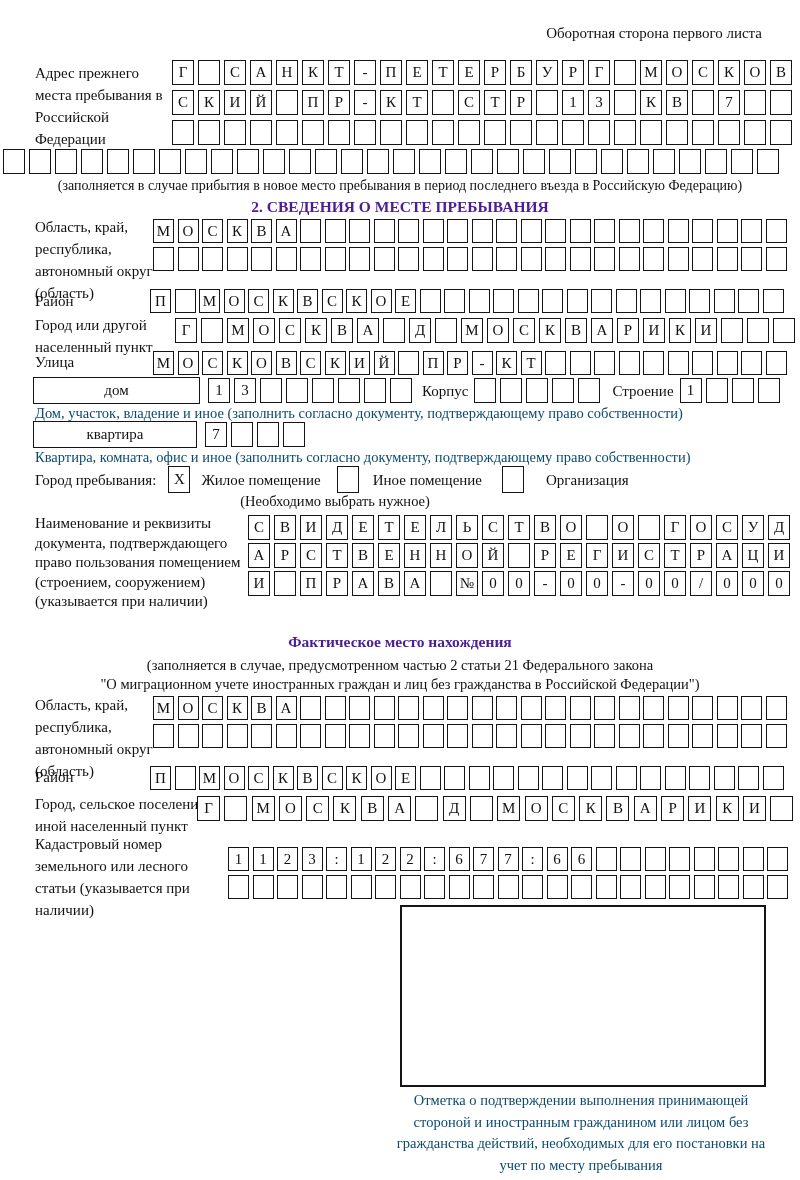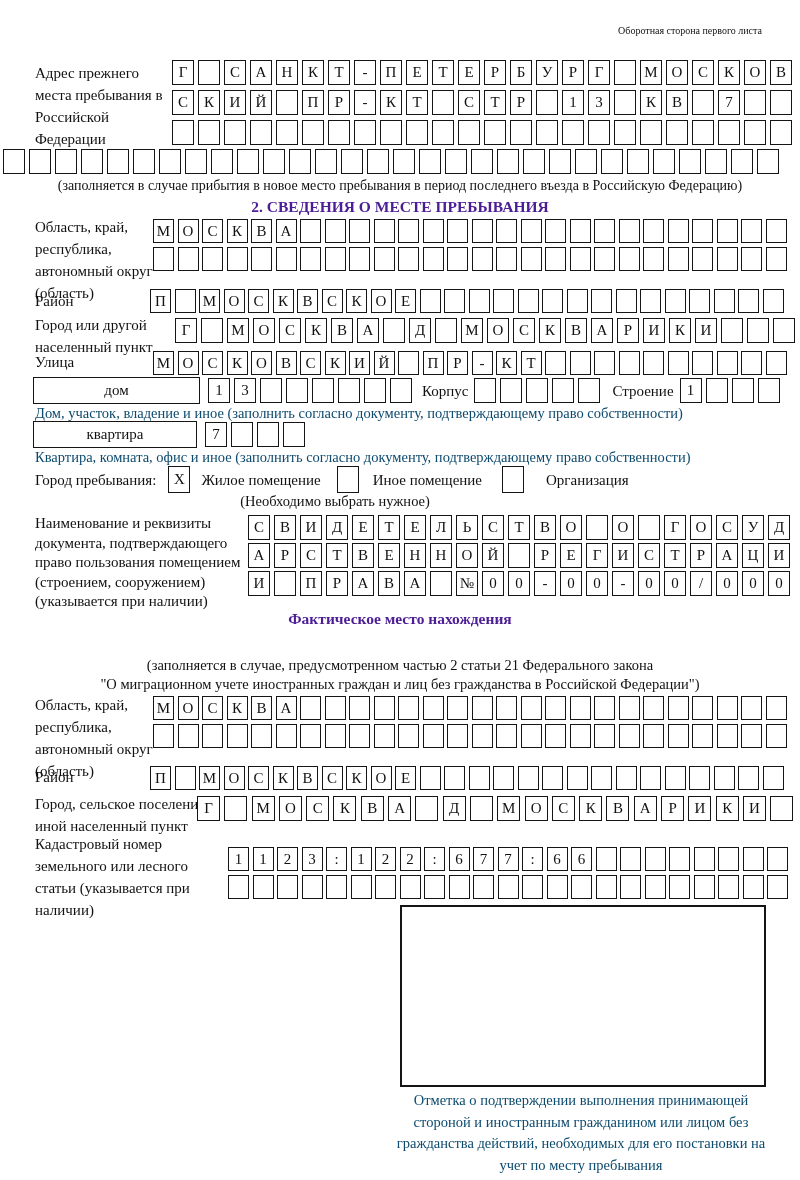--- a/index.html
+++ b/index.html
@@ -23,21 +23,21 @@
   .heading{position:absolute;left:0;width:100%;text-align:center;font-weight:bold;font-size:15.5px;color:#4c1d95;}
   .note{position:absolute;font-size:14.5px;color:#111;}
   .abs{position:absolute;}
   .stamp{position:absolute;border:2px solid #151515;background:#fff;}
 </style>
 </head>
 <body>
 
 <div id="page">
 
-  <div class="note" style="top:25px;right:38px;font-size:10px;">Оборотная сторона первого листа</div>
+  <div class="note" style="top:25px;right:38px;font-size:15px;">Оборотная сторона первого листа</div>
 
   <div class="lbl abs" style="left:35px;top:62px;width:142px;">Адрес прежнего места пребывания в Российской Федерации</div>
   <div class="row" style="left:172px;top:60px;">
     <div class="cells">
         <span class="cell">Г</span>
         <span class="cell"></span>
         <span class="cell">С</span>
         <span class="cell">А</span>
         <span class="cell">Н</span>
         <span class="cell">К</span>
@@ -433,21 +433,21 @@
         <span class="cell">-</span>
         <span class="cell">0</span>
         <span class="cell">0</span>
         <span class="cell">/</span>
         <span class="cell">0</span>
         <span class="cell">0</span>
         <span class="cell">0</span>
       </div>
   </div>
 
-  <div class="heading" style="top:610px;">Фактическое место нахождения</div>
+  <div class="heading" style="top:633px;">Фактическое место нахождения</div>
   <div class="note center" style="left:0;top:657px;width:100%;">(заполняется в случае, предусмотренном частью 2 статьи 21 Федерального закона</div>
   <div class="note center" style="left:0;top:676px;width:100%;">"О миграционном учете иностранных граждан и лиц без гражданства в Российской Федерации")</div>
 
   <div class="lbl abs" style="left:35px;top:694px;width:136px;">Область, край, республика, автономный округ (область)</div>
   <div class="row" style="left:153px;top:696px;">
     <div class="cells tight">
         <span class="cell">М</span>
         <span class="cell">О</span>
         <span class="cell">С</span>
         <span class="cell">К</span>

